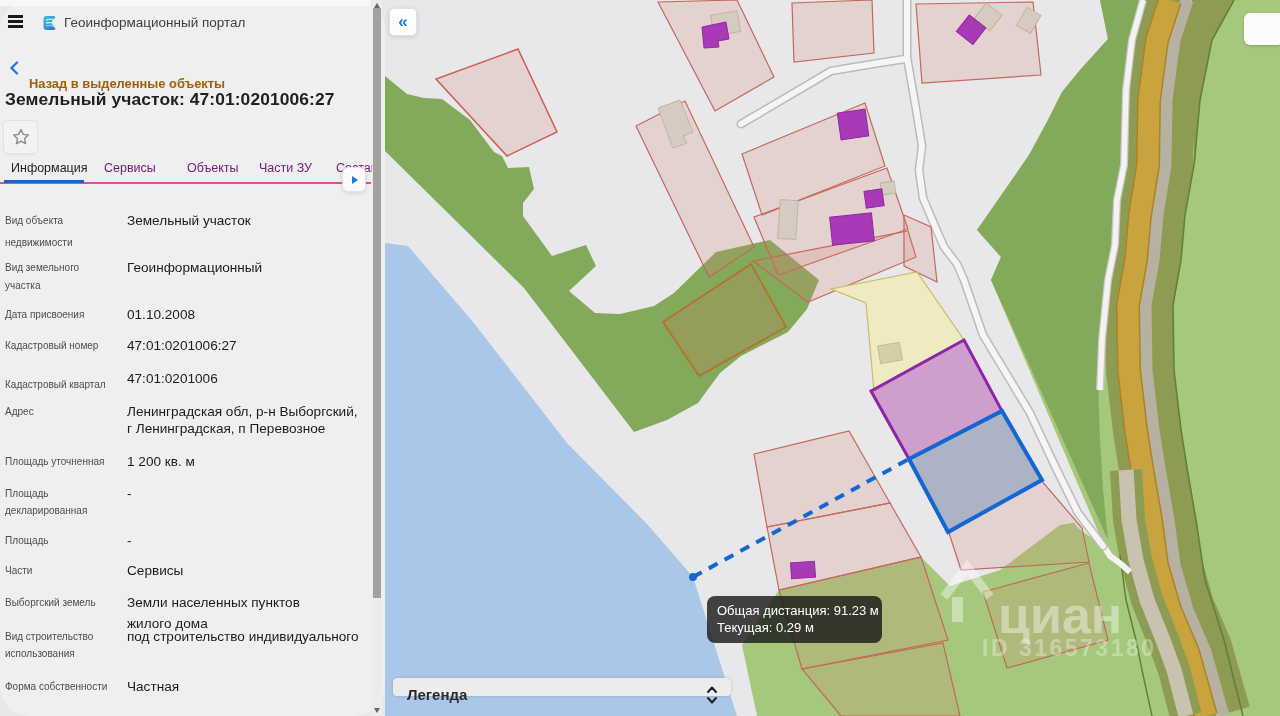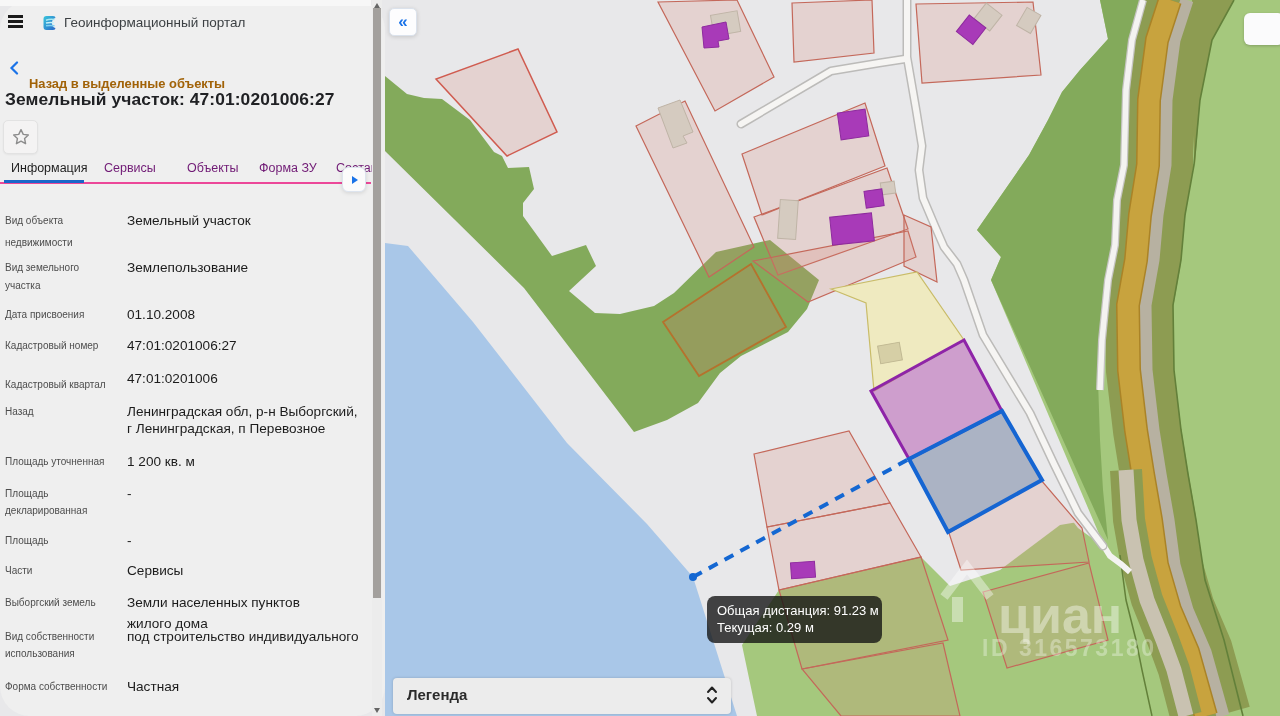--- a/index.html
+++ b/index.html
@@ -32,21 +32,21 @@
   .scroll .thumb { position:absolute; left:1px; top:8px; width:8px; height:590px; background:#a3a09d; }
   .scroll .up { position:absolute; left:2px; top:3px; width:0; height:0;
     border-left:3px solid transparent; border-right:3px solid transparent; border-bottom:5px solid #666; }
   .scroll .down { position:absolute; left:2px; bottom:3px; width:0; height:0;
     border-left:3px solid transparent; border-right:3px solid transparent; border-top:5px solid #666; }
   #collapse { position:absolute; left:389px; top:8px; width:28px; height:28px; background:#fdfdfe;
     border:1px solid #dbe2ec; border-radius:5px; box-shadow:0 1px 4px rgba(0,0,0,0.15); z-index:6;
     color:#1a73e8; font-size:17px; font-weight:700; text-align:center; line-height:26px; }
   #whitebox { position:absolute; left:1244px; top:13px; width:40px; height:32px; background:#fbfbfc;
     border-radius:6px; z-index:6; box-shadow:0 1px 3px rgba(0,0,0,0.2); }
-  #legend { position:absolute; left:393px; top:678px; width:338px; height:36px; background:#ececec;
+  #legend { position:absolute; left:393px; top:678px; width:338px; height:18px; background:#ececec;
     border-radius:4px; z-index:6; box-shadow:0 0 3px rgba(0,0,0,0.18); }
   #legend .t { position:absolute; left:14px; top:8px; font-size:15px; font-weight:700; color:#2b2b2b; }
   #tooltip { position:absolute; left:707px; top:596px; width:175px; height:47px; background:rgba(18,18,18,0.78);
     border-radius:8px; z-index:6; color:#fff; font-size:13px; padding:7px 0 0 10px; line-height:16.5px; }
 </style>
 </head>
 <body>
 
 <div id="panel">
   <div class="topstrip"></div>
@@ -75,64 +75,64 @@
   <div class="pagetitle">Земельный участок: 47:01:0201006:27</div>
   <div class="starbtn">
     <svg width="20" height="20" viewBox="0 0 24 24" style="position:absolute;left:7px;top:6px">
       <path d="M12 3.2 L14.7 8.9 L20.8 9.6 L16.3 13.9 L17.5 20 L12 17 L6.5 20 L7.7 13.9 L3.2 9.6 L9.3 8.9 Z" fill="none" stroke="#8d8d8d" stroke-width="1.7" stroke-linejoin="round"></path>
     </svg>
   </div>
   <div class="tabs">
     <div class="tab active" style="left:11px">Информация</div>
     <div class="tab" style="left:104px">Сервисы</div>
     <div class="tab" style="left:187px">Объекты</div>
-    <div class="tab" style="left:259px">Форма ЗУ</div>
+    <div class="tab" style="left:259px">Части ЗУ</div>
     <div class="tab" style="left:336px">Состав</div>
     <div class="tabline"></div>
   </div>
   <div class="nextbtn"></div>
 
   <div class="lbl" style="top:215px">Вид объекта</div>
   <div class="lbl" style="top:237px">недвижимости</div>
   <div class="val" style="top:213px">Земельный участок</div>
 
   <div class="lbl" style="top:262px">Вид земельного</div>
   <div class="lbl" style="top:280px">участка</div>
-  <div class="val" style="top:260px">Землепользование</div>
+  <div class="val" style="top:260px">Геоинформационный</div>
 
   <div class="lbl" style="top:309px">Дата присвоения</div>
   <div class="val" style="top:307px">01.10.2008</div>
 
   <div class="lbl" style="top:340px">Кадастровый номер</div>
   <div class="val" style="top:338px">47:01:0201006:27</div>
 
   <div class="lbl" style="top:379px">Кадастровый квартал</div>
   <div class="val" style="top:371px">47:01:0201006</div>
 
-  <div class="lbl" style="top:406px">Назад</div>
+  <div class="lbl" style="top:406px">Адрес</div>
   <div class="val" style="top:404px">Ленинградская обл, р-н Выборгский,</div>
   <div class="val" style="top:421px">г Ленинградская, п Перевозное</div>
 
   <div class="lbl" style="top:456px">Площадь уточненная</div>
   <div class="val" style="top:454px">1 200 кв. м</div>
 
   <div class="lbl" style="top:488px">Площадь</div>
   <div class="lbl" style="top:505px">декларированная</div>
   <div class="val" style="top:486px">-</div>
 
   <div class="lbl" style="top:535px">Площадь</div>
   <div class="val" style="top:533px">-</div>
 
   <div class="lbl" style="top:565px">Части</div>
   <div class="val" style="top:563px">Сервисы</div>
 
   <div class="lbl" style="top:597px">Выборгский земель</div>
   <div class="val" style="top:595px">Земли населенных пунктов</div>
 
-  <div class="lbl" style="top:631px">Вид собственности</div>
+  <div class="lbl" style="top:631px">Вид строительство</div>
   <div class="lbl" style="top:648px">использования</div>
   <div class="val" style="top:629px">под строительство индивидуального</div>
   <div class="val" style="top:616px">жилого дома</div>
 
   <div class="lbl" style="top:681px">Форма собственности</div>
   <div class="val" style="top:679px">Частная</div>
 
   <div class="scroll">
       <div class="up"></div>
       <div class="thumb"></div>

